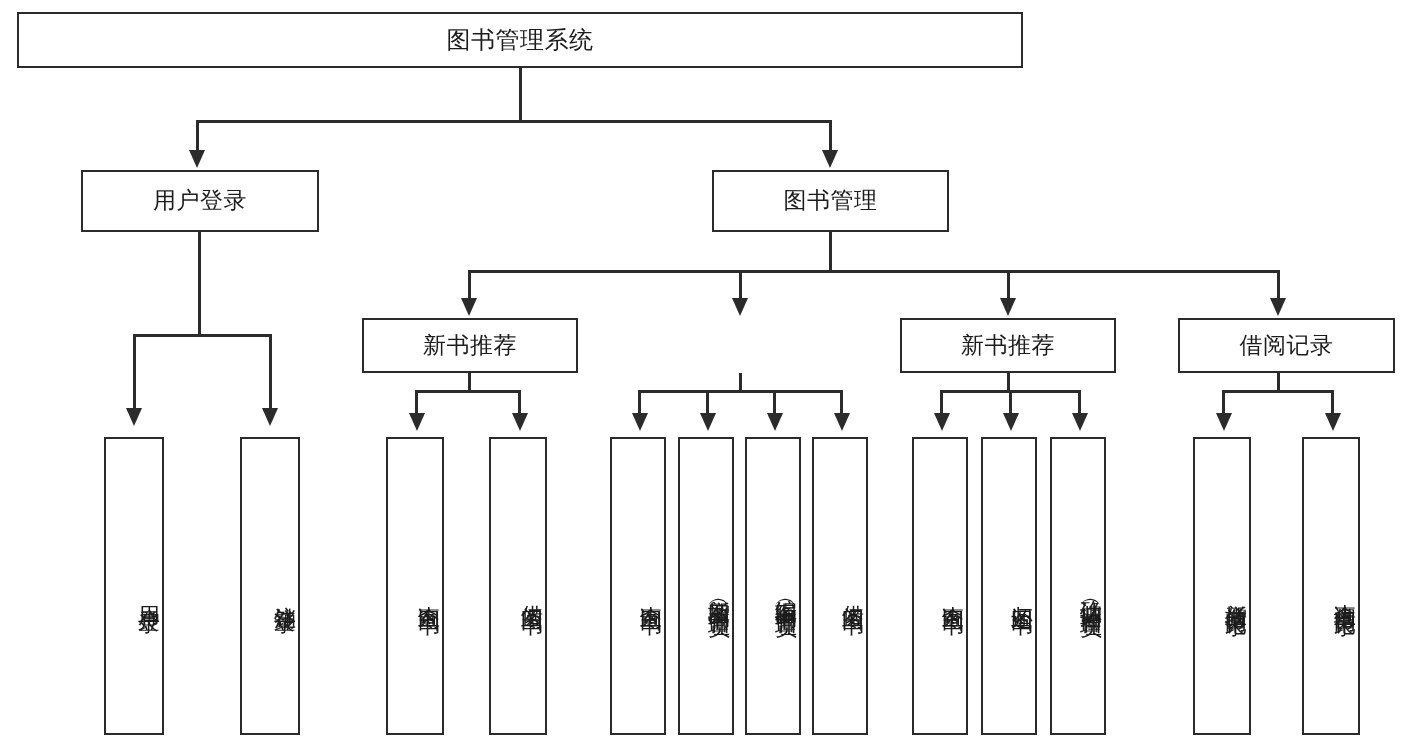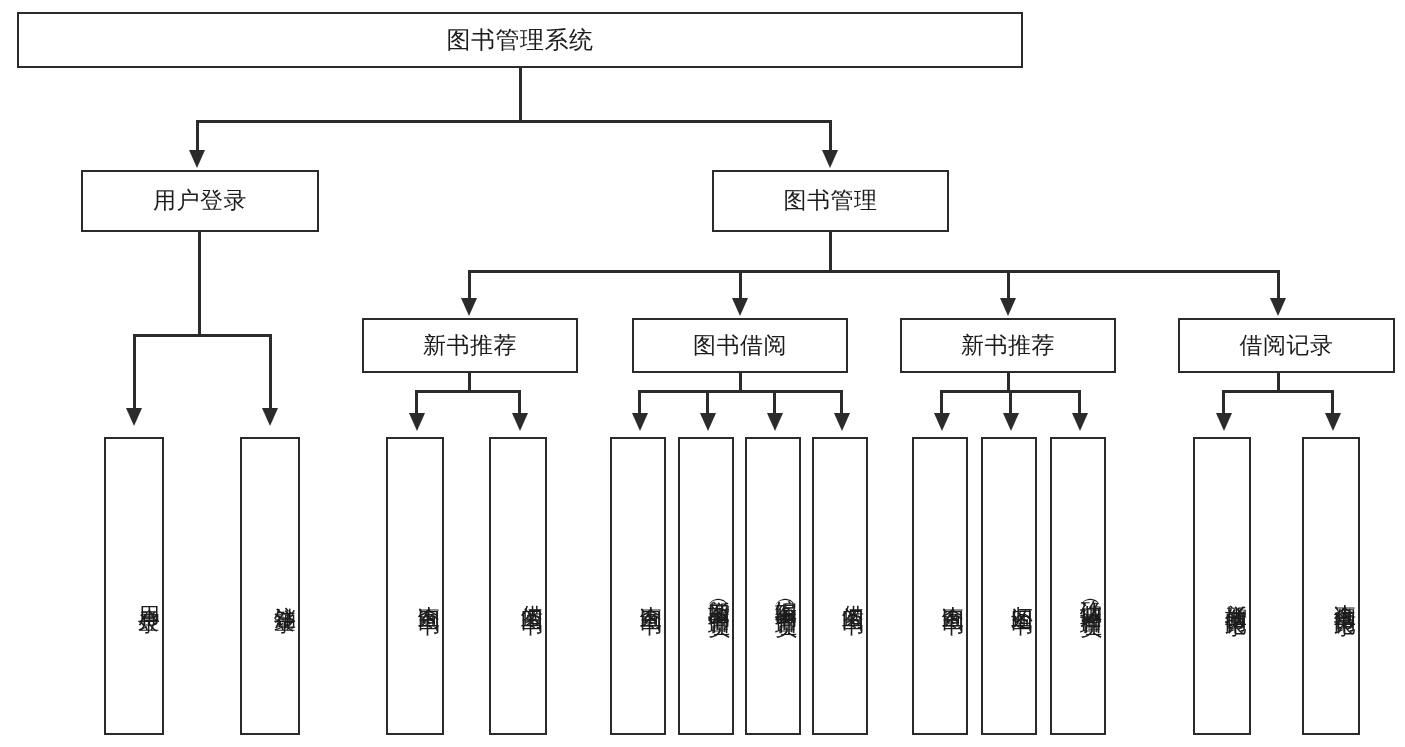--- a/index.html
+++ b/index.html
@@ -118,23 +118,20 @@
   <div class="arrow" style="left:732px;top:298px;"></div>
 
   <div class="ln v" style="left:1007px;top:270px;height:30px;"></div>
   <div class="arrow" style="left:1000px;top:298px;"></div>
 
   <div class="ln v" style="left:1277px;top:270px;height:30px;"></div>
   <div class="arrow" style="left:1270px;top:298px;"></div>
 
   <div class="node h" style="left:362px;top:318px;width:216px;height:55px;">
     <span>新书推荐</span>
-  </div>
-  <div class="node h" style="left:632px;top:318px;width:216px;height:55px;">
-    <span>图书借阅</span>
   </div>
   <div class="node h" style="left:900px;top:318px;width:216px;height:55px;">
     <span>新书推荐</span>
   </div>
   <div class="node h" style="left:1170px;top:318px;width:217px;height:55px;margin-left:8px;">
     <span>借阅记录</span>
   </div>
 
   <div class="ln v" style="left:468px;top:373px;height:19px;"></div>
   <div class="ln h" style="left:415px;top:390px;width:106px;"></div>

